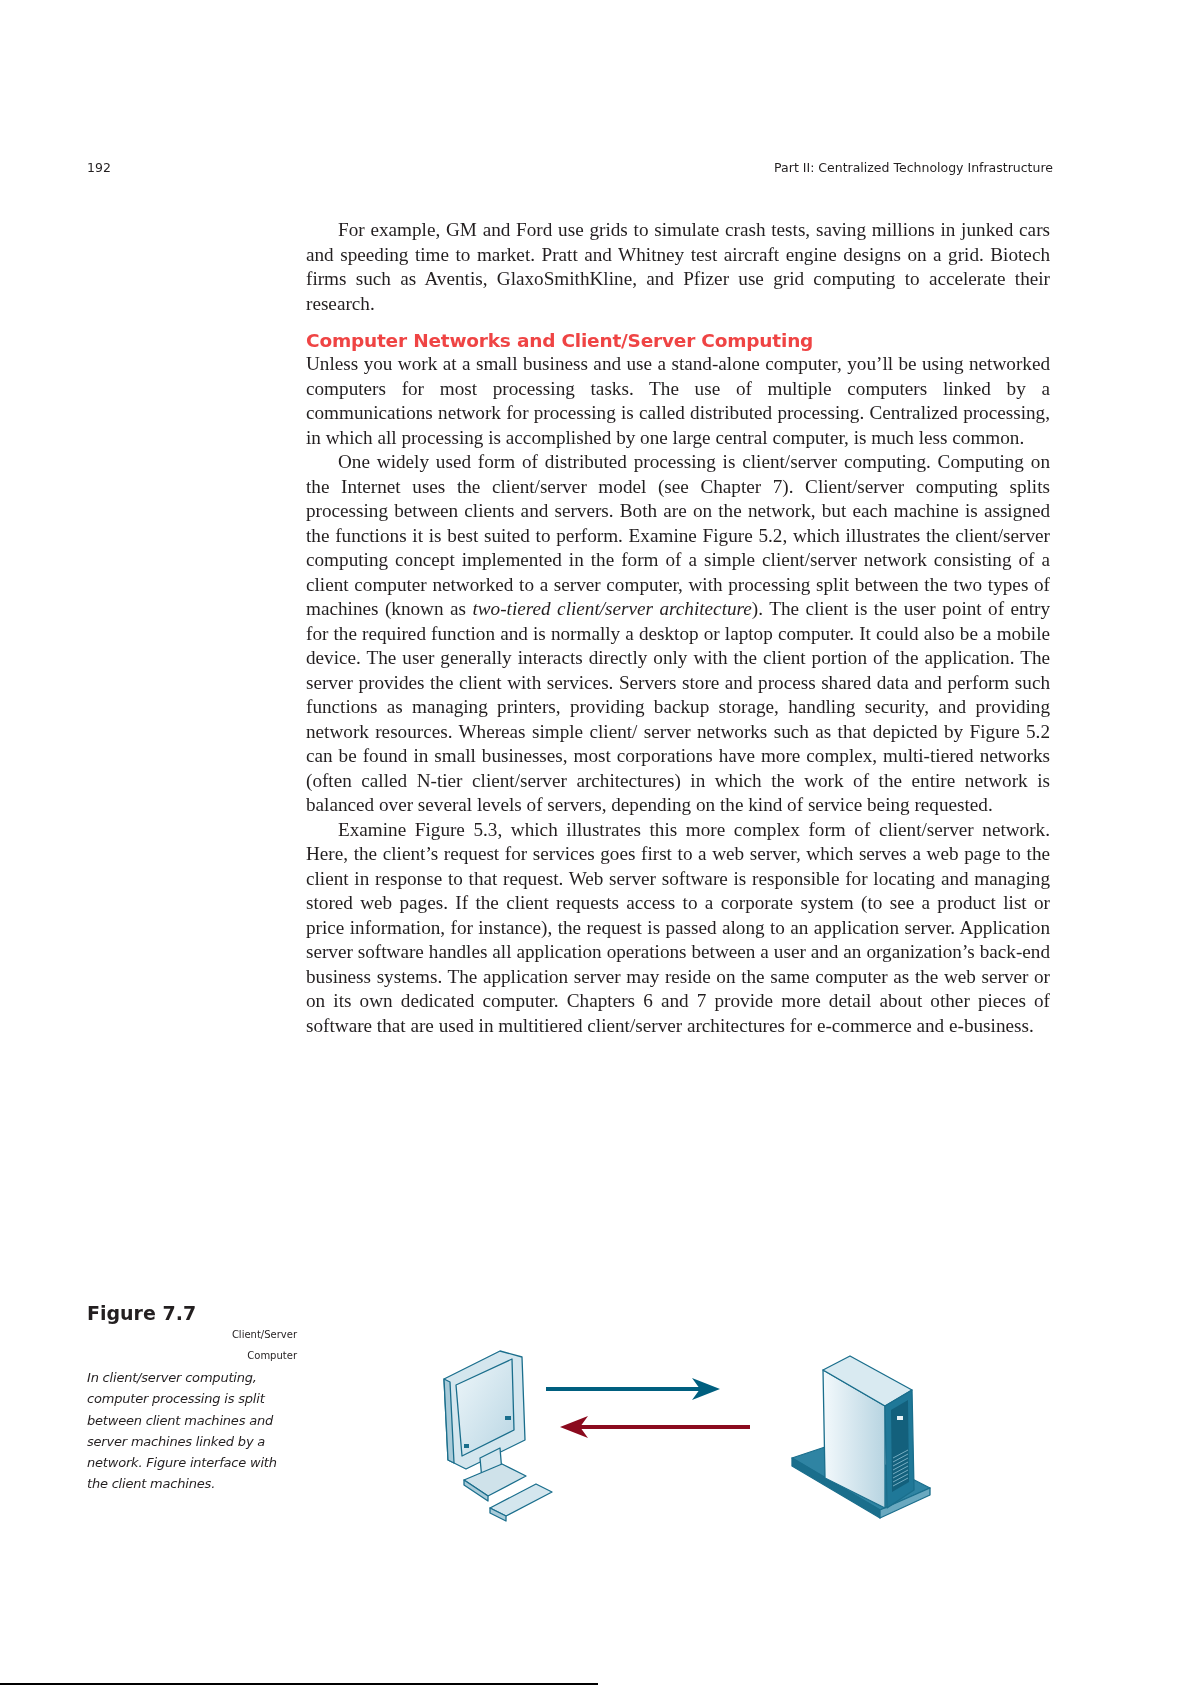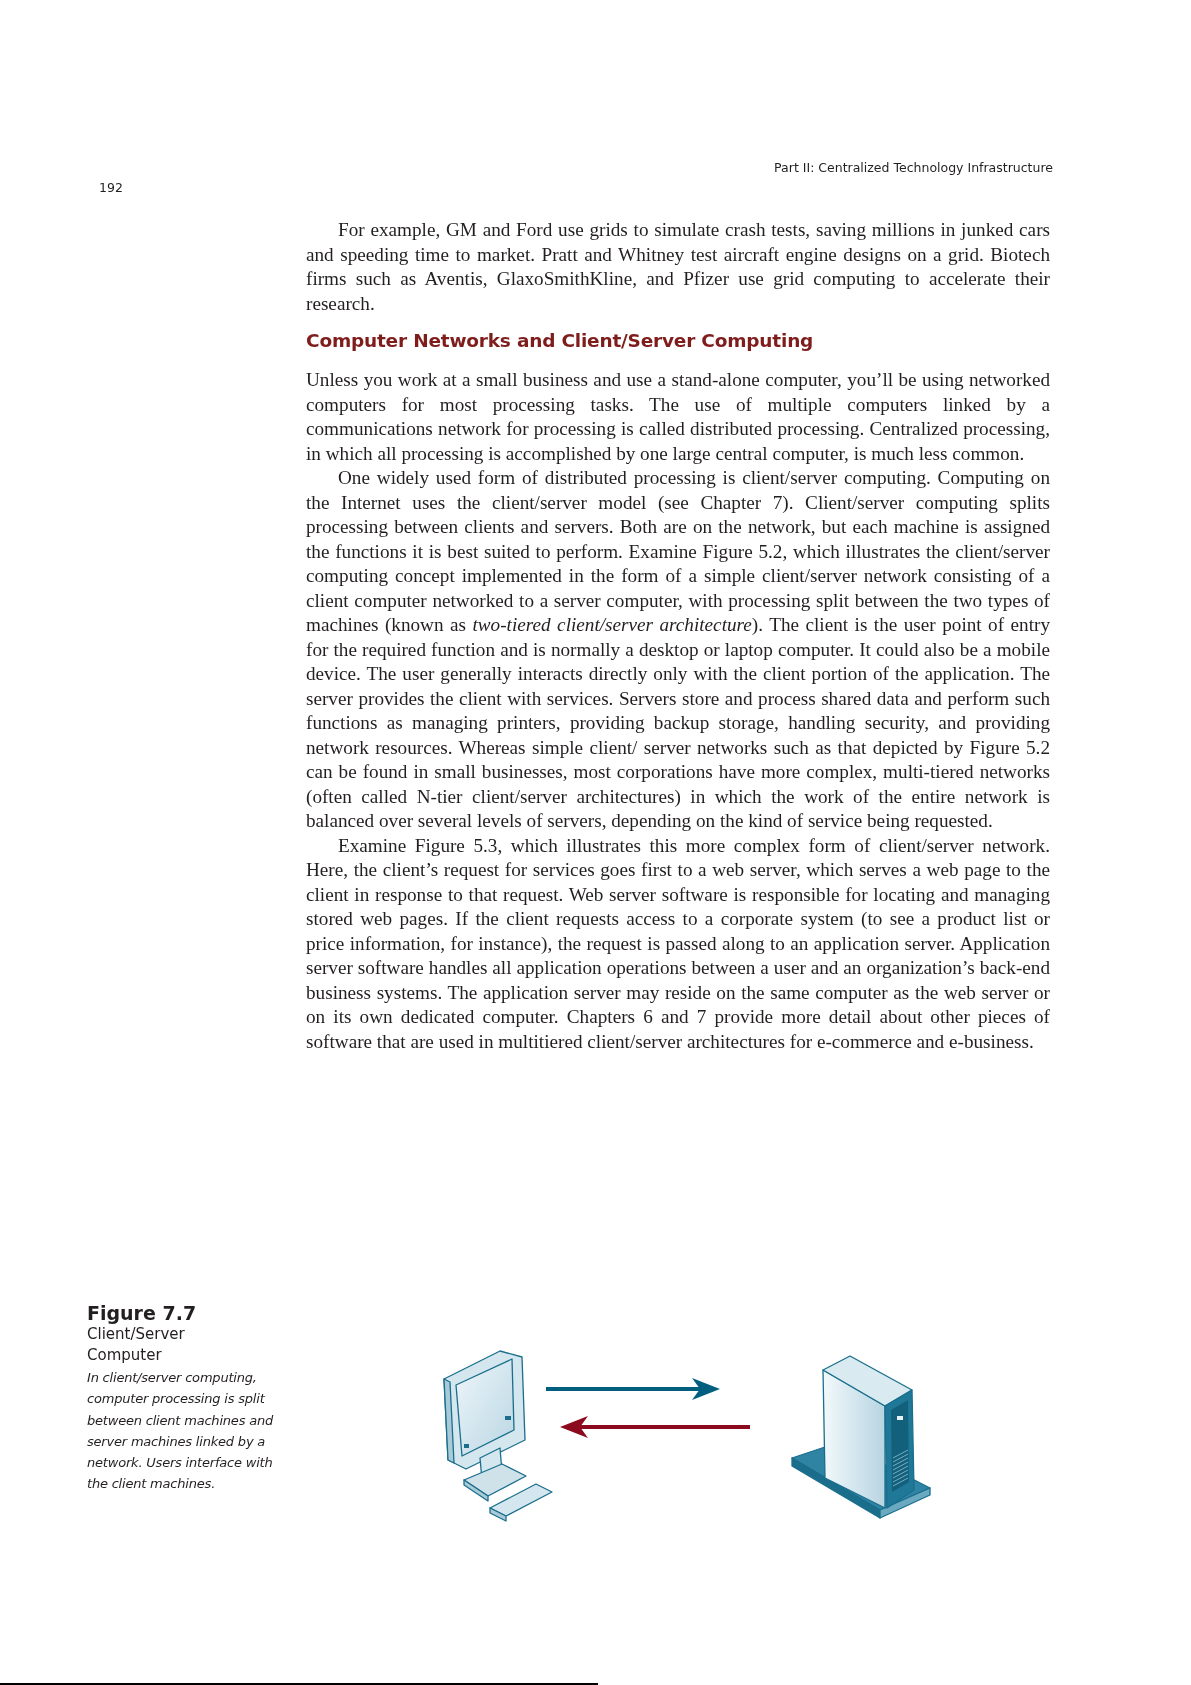--- a/index.html
+++ b/index.html
@@ -1,27 +1,27 @@
 <!DOCTYPE html>
 <html><head>
   <meta charset="utf-8">
   <style>
     html, body { margin: 0; padding: 0; background: #ffffff; }
     body { width: 1191px; height: 1685px; position: relative; overflow: hidden; color: #231f20; }
     .running-head { position: absolute; top: 160px; left: 87px; width: 966px; height: 20px; font-family: "DejaVu Sans", sans-serif; font-size: 12.5px; }
-    .page-number { position: absolute; left: 12px; top: 0; margin-top: 20px; }
+    .page-number { position: absolute; left: 0; top: 0; }
     .running-title { position: absolute; right: 0; top: 0; }
     .body-col { position: absolute; left: 306px; top: 218px; width: 744px; font-family: "Liberation Serif", serif; font-size: 19.2px; line-height: 24.5px; text-align: justify; }
     .body-col p { margin: 0; }
     .body-col p.indent { text-indent: 32px; }
     .body-col b { font-weight: normal; }
-    .section-heading { margin: 14px 0 16px 0; font-family: "DejaVu Sans", sans-serif; font-weight: bold; font-size: 18.5px; line-height: 22px; color: #7f1d1d; letter-spacing: -0.2px; }
+    .section-heading { margin: 14px 0 0 0; font-family: "DejaVu Sans", sans-serif; font-weight: bold; font-size: 18.5px; line-height: 22px; color: #ef4444; letter-spacing: -0.2px; }
     .caption { position: absolute; left: 87px; top: 1302px; width: 210px; font-family: "DejaVu Sans", sans-serif; color: #231f20; }
     .caption-num { font-weight: bold; font-size: 19px; line-height: 22px; }
-    .caption-title { font-size: 15px; line-height: 21px; }
+    .caption-title { font-size: 10px; line-height: 21px; text-align: right; }
     .caption-desc { font-style: italic; font-size: 13px; line-height: 21.3px; margin-top: 1px; letter-spacing: -0.2px; }
     .figure { position: absolute; left: 430px; top: 1330px; width: 560px; height: 200px; }
     .bottom-rule { position: absolute; left: 0; top: 1683px; width: 598px; height: 2px; background: #000; }
   </style>
 </head>
 <body>
 
 <div class="running-head">
   <span class="page-number">192</span>
   <span class="running-title">Part II: Centralized Technology Infrastructure</span>
@@ -32,21 +32,21 @@
   <h2 class="section-heading">Computer Networks and Client/Server Computing</h2>
   <p><span>Unless you work at a small business and use a stand-alone computer, you’ll be using networked computers for most processing tasks. The use of multiple computers linked by a communications network for processing is called </span><b>distributed processing</b><span>. </span><b>Centralized processing</b><span>, in which all processing is accomplished by one large central computer, is much less common.</span></p>
   <p class="indent"><span>One widely used form of distributed processing is </span><b>client/server computing</b><span>. Computing on the Internet uses the client/server model (see Chapter 7). Client/server computing splits processing between clients and servers. Both are on the network, but each machine is assigned the functions it is best suited to perform. Examine Figure 5.2, which illustrates the client/server computing concept implemented in the form of a simple client/server network consisting of a client computer networked to a server computer, with processing split between the two types of machines (known as </span><i>two-tiered client/server architecture</i><span>). The </span><b>client</b><span> is the user point of entry for the required function and is normally a desktop or laptop computer. It could also be a mobile device. The user generally interacts directly only with the client portion of the application. The server provides the client with services. Servers store and process shared data and perform such functions as managing printers, providing backup storage, handling security, and providing network resources. Whereas simple client/ server networks such as that depicted by Figure 5.2 can be found in small businesses, most corporations have more complex, multi-tiered networks (often called </span><b>N-tier client/server architectures</b><span>) in which the work of the entire network is balanced over several levels of servers, depending on the kind of service being requested.</span></p>
   <p class="indent"><span>Examine Figure 5.3, which illustrates this more complex form of client/server network. Here, the client’s request for services goes first to a </span><b>web server</b><span>, which serves a web page to the client in response to that request. Web server software is responsible for locating and managing stored web pages. If the client requests access to a corporate system (to see a product list or price information, for instance), the request is passed along to an </span><b>application server</b><span>. Application server software handles all application operations between a user and an organization’s back-end business systems. The application server may reside on the same computer as the web server or on its own dedicated computer. Chapters 6 and 7 provide more detail about other pieces of software that are used in multitiered client/server architectures for e-commerce and e-business.</span></p>
 </div>
 
 <div class="caption">
   <div class="caption-num">Figure 7.7</div>
   <div class="caption-title">Client/Server</div>
   <div class="caption-title">Computer</div>
-  <div class="caption-desc">In client/server computing, computer processing is split between client machines and server machines linked by a network. Users interface with the client machines.</div>
+  <div class="caption-desc">In client/server computing, computer processing is split between client machines and server machines linked by a network. Figure interface with the client machines.</div>
 </div>
 
 <div class="figure">
   <svg width="560" height="200" viewBox="0 0 560 200" xmlns="http://www.w3.org/2000/svg">
     <defs>
       <linearGradient id="scr" x1="0" y1="0" x2="1" y2="1">
         <stop offset="0" stop-color="#eef6fa"></stop>
           <stop offset="1" stop-color="#b9d6e3"></stop>
       </linearGradient>
       <linearGradient id="tower" x1="0" y1="0" x2="1" y2="0">

